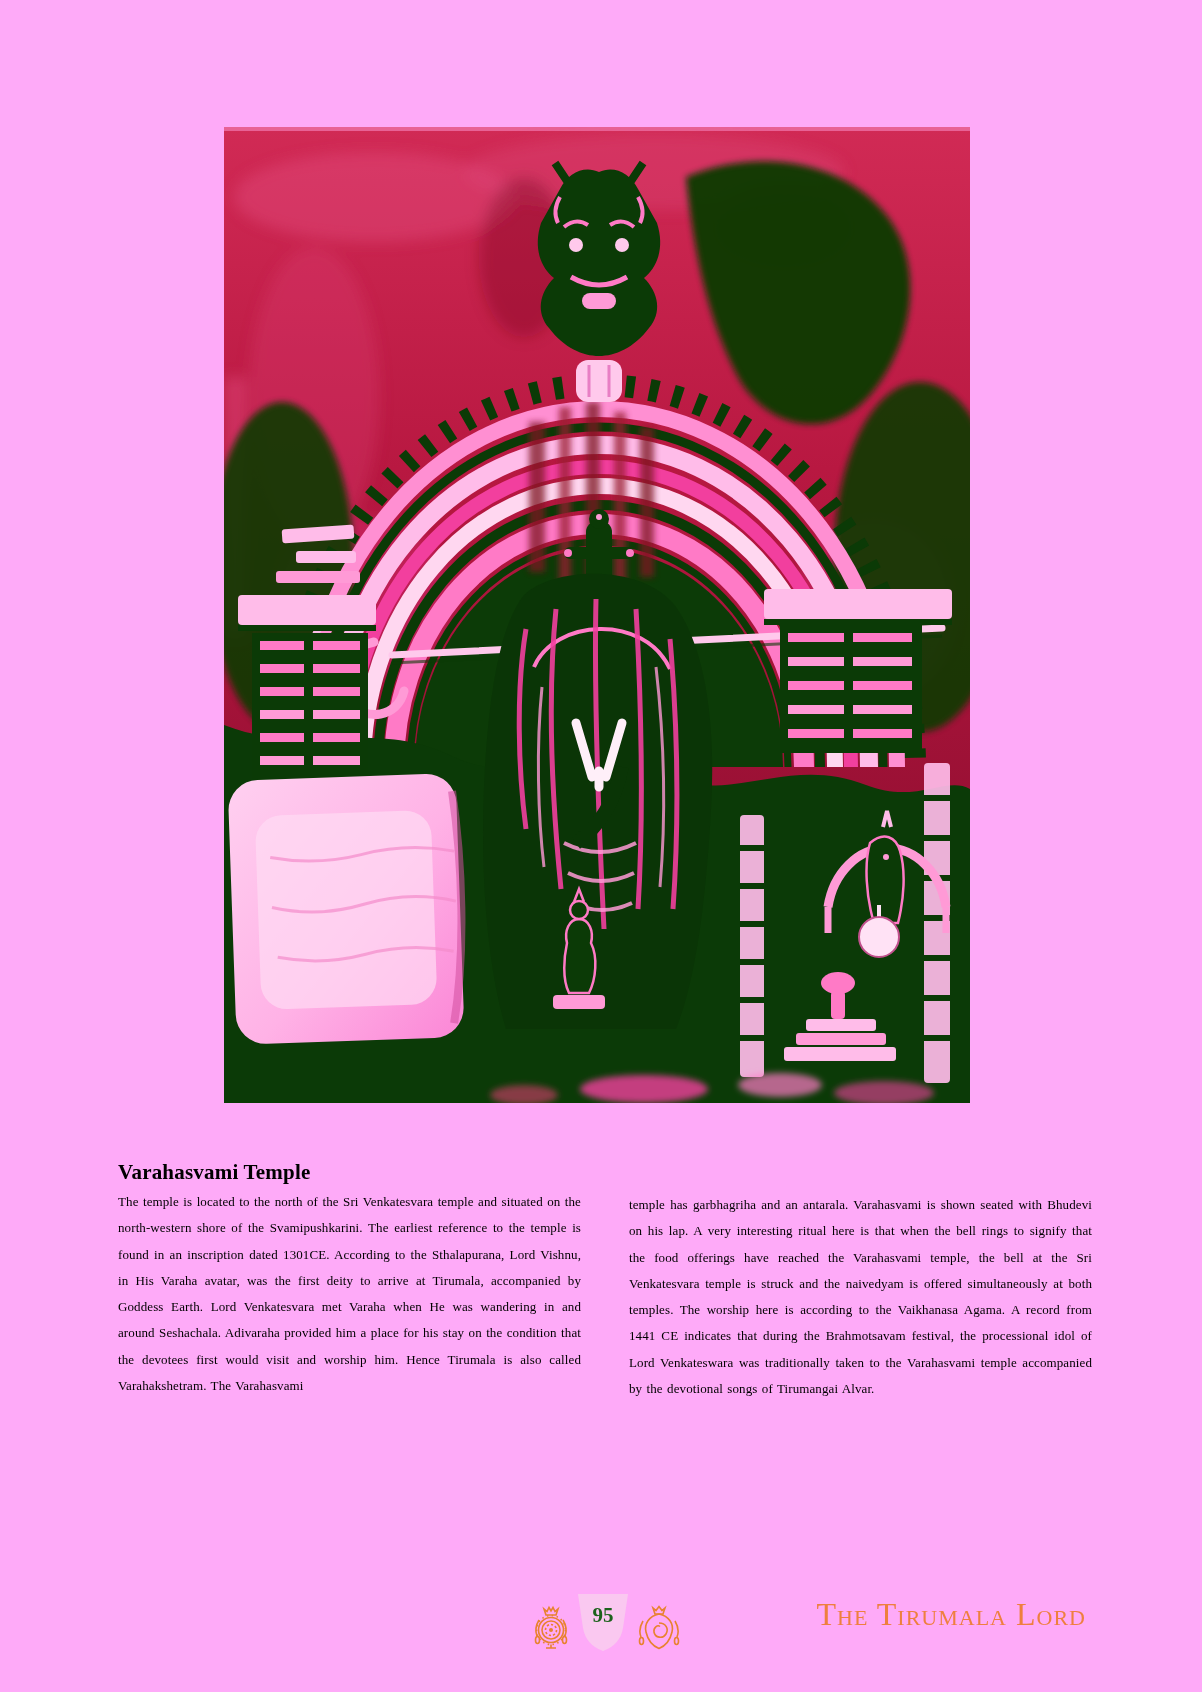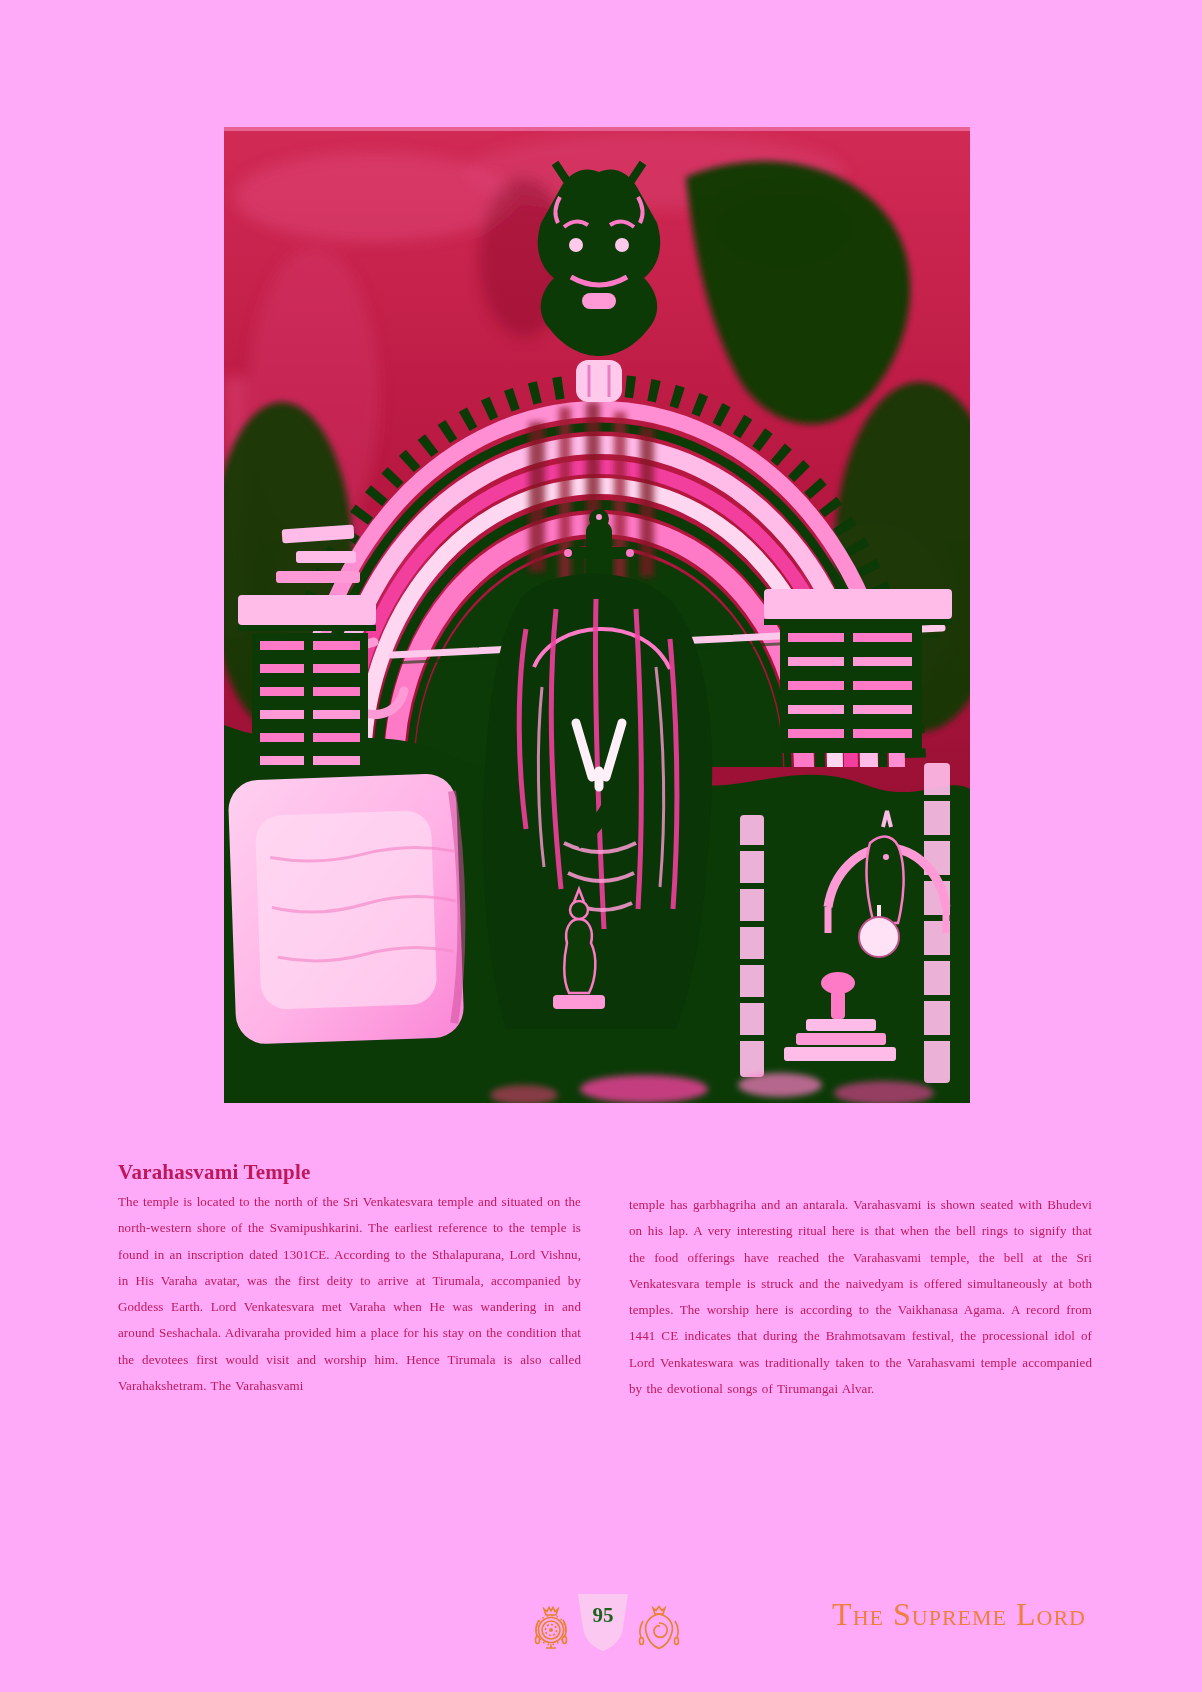--- a/index.html
+++ b/index.html
@@ -6,21 +6,21 @@
   .page {
     position:relative; width:1202px; height:1692px;
     background:#FEAAF8; overflow:hidden;
     font-family:"Liberation Serif", serif;
   }
   .photo { position:absolute; left:224px; top:127px; width:746px; height:976px; margin:0; }
   .photo svg { display:block; width:100%; height:100%; }
 
   .article {
     position:absolute; left:118px; top:1158px; width:974px;
-    display:flex; gap:48px; color:#be185d;
+    display:flex; gap:48px; color:#000000;
   }
   .col { width:463px; }
   .col-right { padding-top:34px; }
   .heading { margin:0 0 3px 0; font-size:21px; line-height:28px; font-weight:bold; letter-spacing:.2px; }
   .body {
     margin:0; font-size:13px; line-height:26.3px;
     text-align:justify; letter-spacing:.1px; word-spacing:1px;
   }
 
   .chakra { position:absolute; left:532px; top:1603px; width:38px; height:48px; }
@@ -268,15 +268,15 @@
     <g stroke="#E8822F" stroke-width="1.6" fill="none">
       <path d="M17,11 L15,5 L18,7.5 L21,3.5 L24,7.5 L27,5 L25,11 Z"></path>
       <path d="M21,11 C31,13 36,21 34,29 C32,38 27,43 21,45.5 C15,43 10,38 8,29 C6,21 11,13 21,11 Z"></path>
       <path d="M21,20 c7,0 10,6 7,11 c-3,5 -11,4 -12,-2 c-0.7,-4.5 3.5,-7.5 6,-5.5"></path>
       <path d="M5,18 C2,23 1,29 3,34 M37,18 C40,23 41,29 39,34"></path>
       <ellipse cx="3.5" cy="38" rx="2" ry="3.5"></ellipse>
       <ellipse cx="38.5" cy="38" rx="2" ry="3.5"></ellipse>
     </g>
   </svg>
 
-  <div class="book-title">The Supreme Lord</div>
+  <div class="book-title">The Tirumala Lord</div>
 
 </div>
 
 </body></html>

